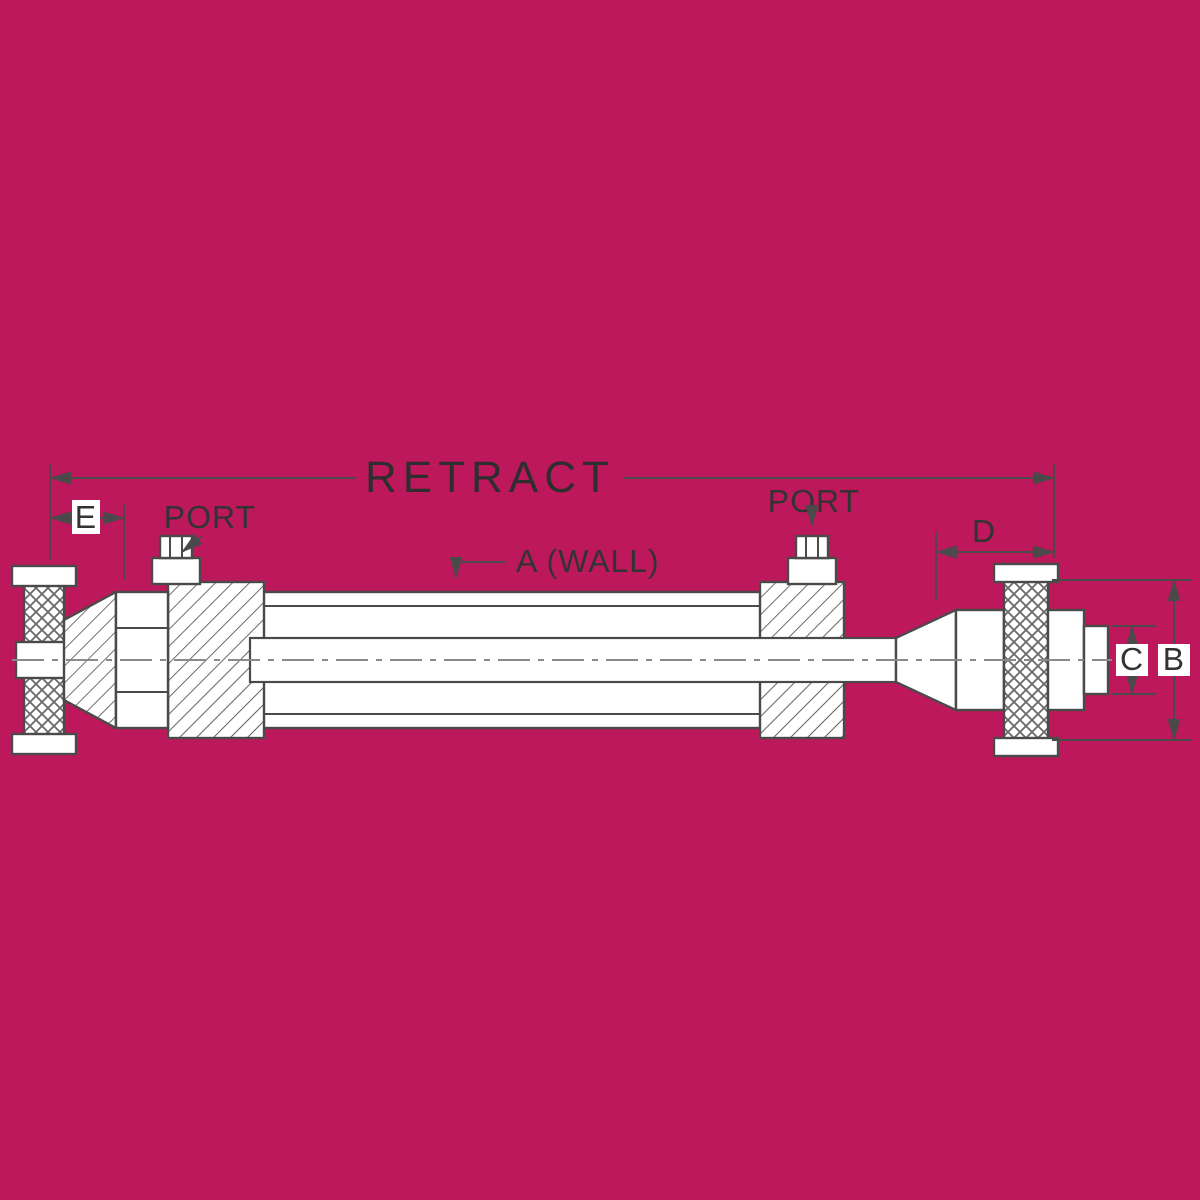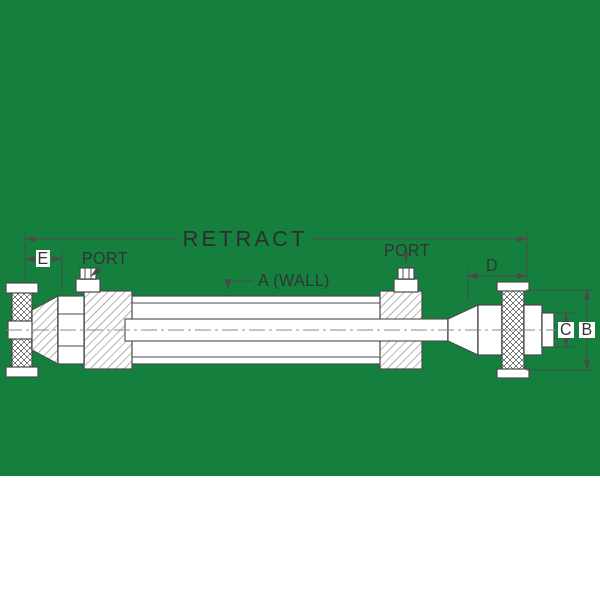--- a/index.html
+++ b/index.html
@@ -3,22 +3,22 @@
 <meta charset="utf-8">
 <style>
   html, body {
     margin: 0;
     padding: 0;
     background: #ffffff;
   }
   #stage {
     position: relative;
     width: 600px;
-    height: 476px;
-    background: #15803d;
+    height: 600px;
+    background: #be185d;
     overflow: hidden;
     font-family: "Liberation Sans", sans-serif;
   }
   svg { display: block; }
   .outline  { fill: #ffffff; stroke: #4a4a4a; stroke-width: 1.2; }
   .thin     { stroke: #4a4a4a; stroke-width: 1; fill: none; }
   .dim      { stroke: #4a4a4a; stroke-width: 1; fill: none; }
   .ext      { stroke: #4a4a4a; stroke-width: 0.9; fill: none; }
   .hatched  { fill: url(#hatch);  stroke: #4a4a4a; stroke-width: 1.2; }
   .xhatched { fill: url(#xhatch); stroke: #4a4a4a; stroke-width: 1.2; }

